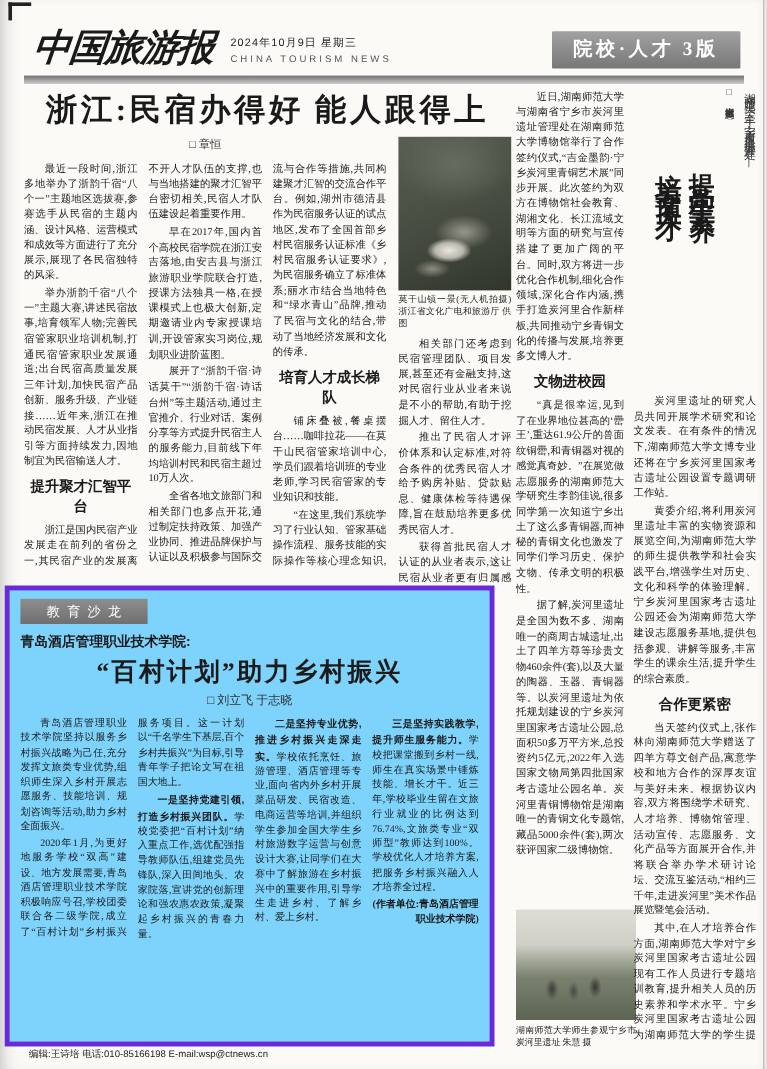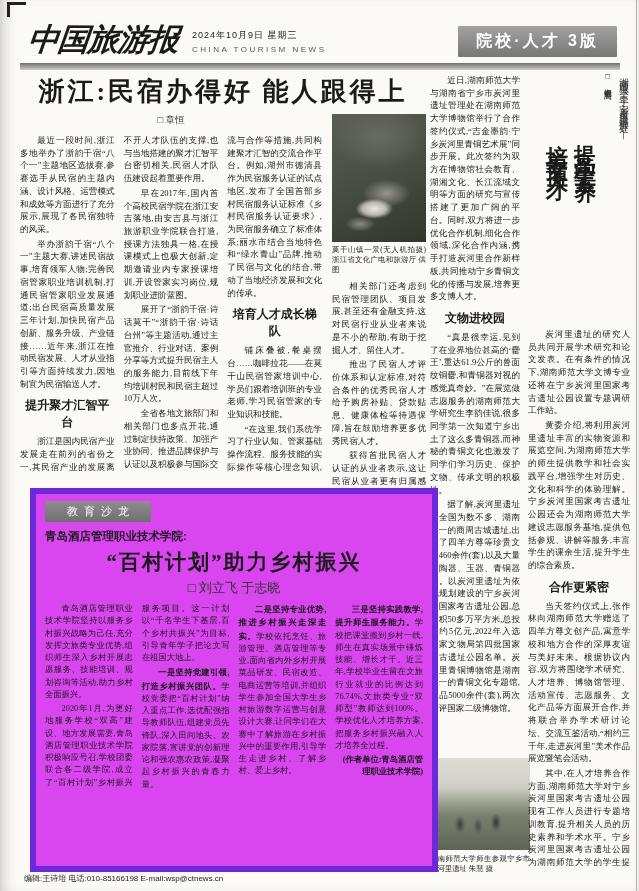--- a/index.html
+++ b/index.html
@@ -10,21 +10,21 @@
   .edge-line{position:absolute;right:2px;top:0;bottom:0;width:1px;background:#b9b7b2;}
 
   
   .masthead{position:absolute;left:28px;top:20px;right:22px;height:44px;display:flex;align-items:flex-start;}
   .logo{font-size:31px;font-weight:bold;font-style:italic;letter-spacing:-1px;transform:skewX(-6deg);
         font-family:"Liberation Serif",serif;line-height:40px;}
   .date-block{margin-left:14px;margin-top:9px;}
   .date-line{font-size:9px;letter-spacing:1px;color:#222;font-family:"Liberation Sans",sans-serif;}
   .en-line{font-size:8px;letter-spacing:2.5px;color:#555;font-family:"Liberation Sans",sans-serif;margin-top:3px;}
   .badge{margin-left:auto;margin-top:6px;background:linear-gradient(180deg,#a2a2a2,#777);color:#fff;
-         font-family:Liberation Sans, sans-serif;font-weight:bold;font-size:16px;letter-spacing:3px;
+         font-family:Liberation Serif, serif;font-weight:bold;font-size:16px;letter-spacing:3px;
          padding:5px 18px;border-radius:1px;}
   .divider{position:absolute;left:20px;top:63px;width:600px;height:7px;background:linear-gradient(180deg,#6f6f6f,#cfcfcf);}
 
   
   .para{margin:0 0 2px;text-indent:2em;font-size:8.6px;line-height:1.48;text-align:justify;}
   .sub-h{margin:7px 0 4px;text-align:center;font-weight:bold;font-size:12px;font-family:"Liberation Sans",sans-serif;}
   .note{text-indent:0;text-align:right;font-weight:bold;}
   b{font-family:"Liberation Sans",sans-serif;}
 
   
@@ -58,27 +58,27 @@
   .hn-right{position:absolute;left:98px;top:0;width:102px;height:802px;}
   .hn-headblk{height:252px;display:flex;flex-direction:row-reverse;justify-content:flex-start;gap:5px;}
   .hn-kicker{writing-mode:vertical-rl;font-size:9.5px;letter-spacing:2px;color:#3c3c3c;height:250px;
              font-family:"Liberation Sans",sans-serif;}
   .hn-byline{writing-mode:vertical-rl;font-size:7.8px;color:#333;height:120px;margin-top:2px;}
   .hn-title-cols{display:flex;flex-direction:row-reverse;gap:6px;margin-top:56px;}
   .hn-title-col{writing-mode:vertical-rl;font-size:22px;font-weight:bold;letter-spacing:7px;line-height:1;}
   .hn-rtext{margin-top:6px;height:540px;overflow:hidden;}
 
   
-  .edu{position:absolute;left:30px;top:488px;width:408px;height:384px;border:6px solid #6d28d9;background:#d946ef;
+  .edu{position:absolute;left:4px;top:488px;width:408px;height:384px;border:4px solid #6d28d9;background:#7dd3fc;
        box-sizing:border-box;padding:7px 9px 5px;}
   .edu-badge{display:inline-block;background:linear-gradient(180deg,#8e8e8e,#6f6f6f);color:#fff;
              font-family:"Liberation Sans",sans-serif;font-size:11px;letter-spacing:6px;padding:3px 16px 3px 22px;}
   .edu-kicker{font-size:11.5px;font-weight:bold;margin-top:7px;font-family:"Liberation Sans",sans-serif;}
   .edu-head{text-align:center;font-size:21px;font-weight:bold;letter-spacing:2px;margin-top:4px;}
-  .edu-byline{text-align:center;font-size:13px;color:#333;margin:3px 0 6px;}
+  .edu-byline{text-align:center;font-size:10px;color:#333;margin:3px 0 6px;}
   .edu-cols{column-count:4;column-gap:9px;height:276px;overflow:hidden;}
   .edu-cols .para{font-size:8.3px;}
 
   .footer{position:absolute;left:24px;bottom:7px;font-size:8px;color:#222;font-family:"Liberation Sans",sans-serif;}
 </style>
 </head>
 <body>
 
 <div class="sheet">
   <div class="corner-mark"></div>

